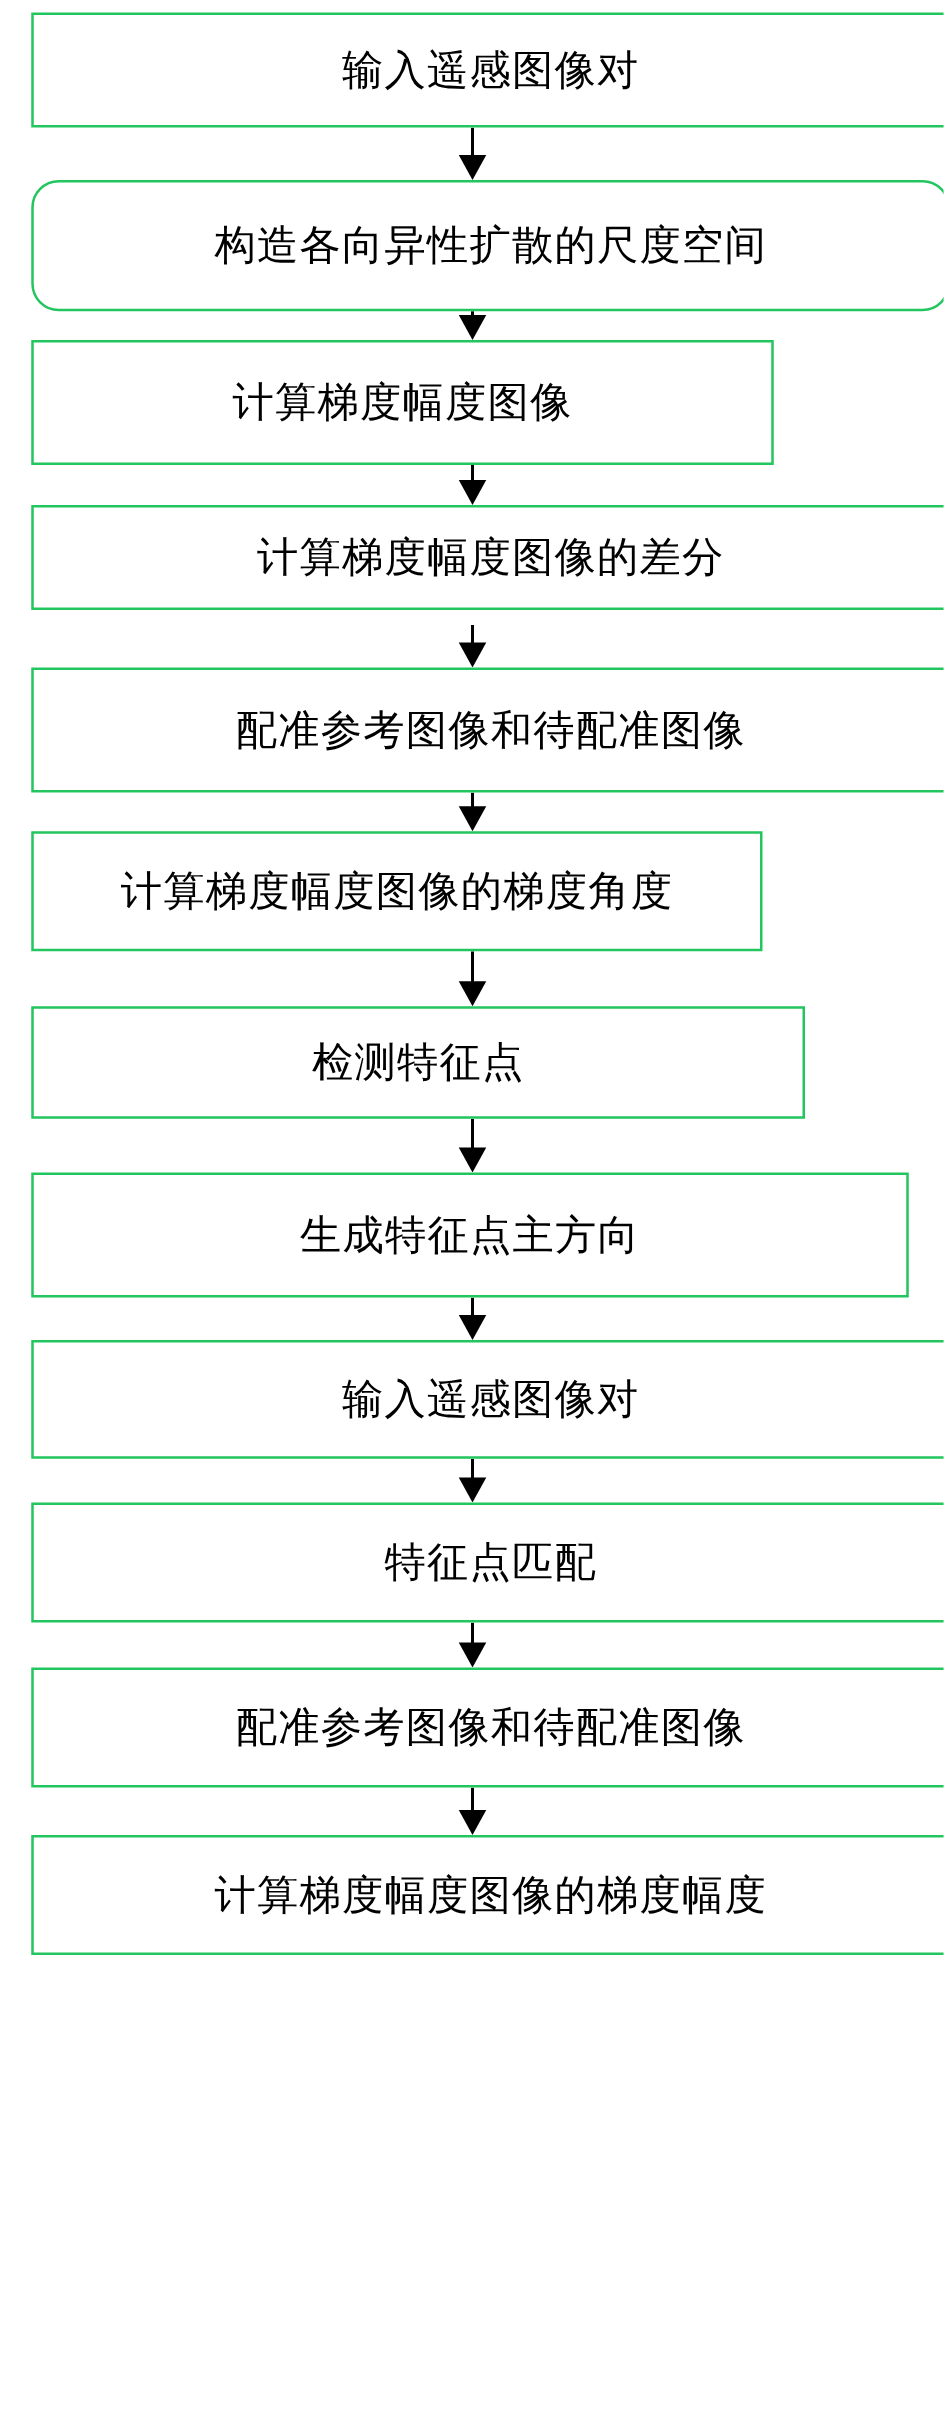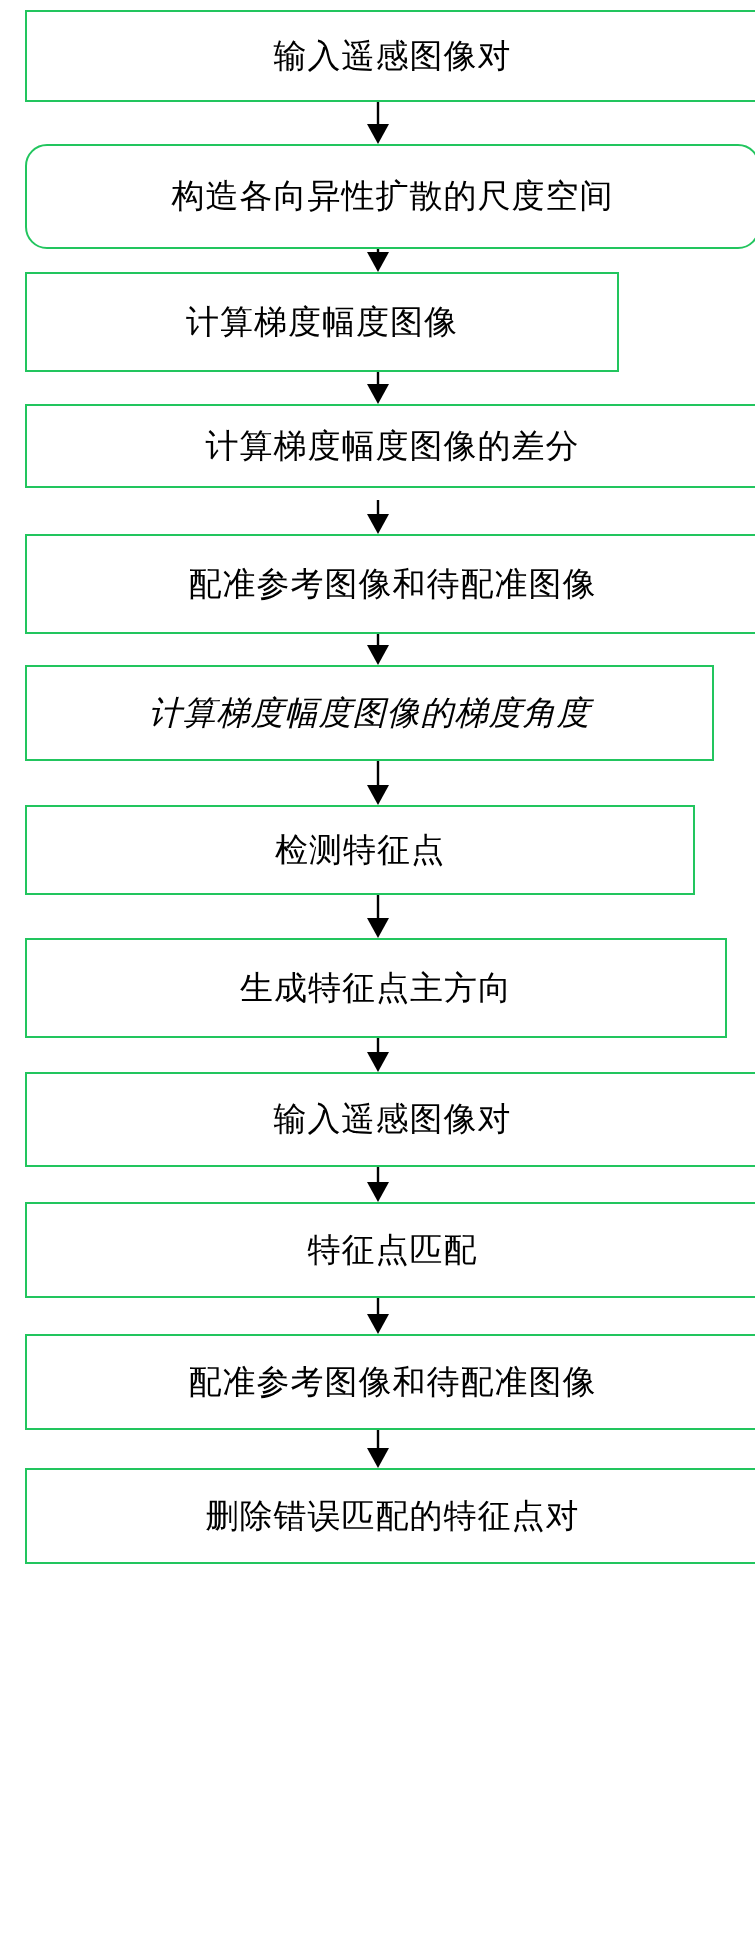--- a/index.html
+++ b/index.html
@@ -131,35 +131,35 @@
       </div>
       <div class="node" style="top: 272px; height: 100px; left: 10px; width: 594px;">
         <span class="node-label">计算梯度幅度图像</span>
       </div>
       <div class="node" style="top: 404px; height: 84px; left: 10px; width: 735px;">
         <span class="node-label">计算梯度幅度图像的差分</span>
       </div>
       <div class="node" style="top: 534px; height: 100px; left: 10px; width: 735px;">
         <span class="node-label">配准参考图像和待配准图像</span>
       </div>
-      <div class="node" style="top: 665px; height: 96px; left: 10px; width: 689px; font-style: italic;">
+      <div class="node" style="top: 665px; height: 96px; left: 10px; width: 585px;">
         <span class="node-label">计算梯度幅度图像的梯度角度</span>
       </div>
-      <div class="node" style="top: 805px; height: 90px; left: 10px; width: 670px;">
+      <div class="node" style="top: 805px; height: 90px; left: 10px; width: 619px;">
         <span class="node-label">检测特征点</span>
       </div>
       <div class="node" style="top: 938px; height: 100px; left: 10px; width: 702px;">
         <span class="node-label">生成特征点主方向</span>
       </div>
       <div class="node" style="top: 1072px; height: 95px; left: 10px; width: 735px;">
         <span class="node-label">输入遥感图像对</span>
       </div>
       <div class="node" style="top: 1202px; height: 96px; left: 10px; width: 735px; align-items: center;">
         <span class="node-label">特征点匹配</span>
       </div>
       <div class="node" style="top: 1334px; height: 96px; left: 10px; width: 735px;">
         <span class="node-label">配准参考图像和待配准图像</span>
       </div>
       <div class="node" style="top: 1468px; height: 96px; left: 10px; width: 735px;">
-        <span class="node-label">删除错误匹配的特征点对</span>
+        <span class="node-label">计算梯度幅度图像的梯度幅度</span>
       </div>
     </div>
 </div>
 
 </body></html>

